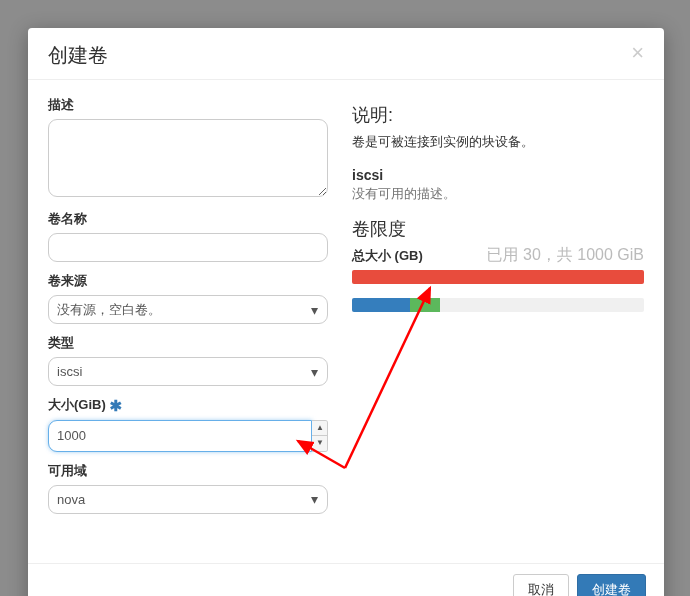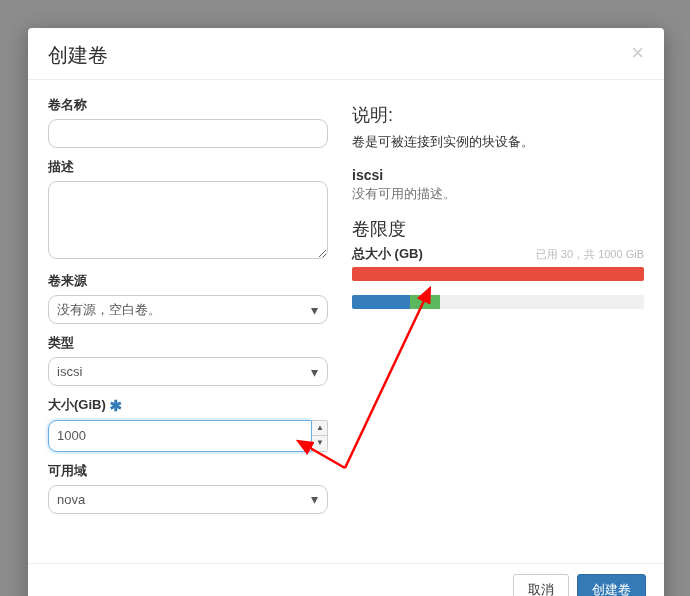--- a/index.html
+++ b/index.html
@@ -85,21 +85,21 @@
     .desc-text { font-size: 13px; color: #333; margin-bottom: 16px; }
     .sub-title { font-size: 18px; color: #333; margin-bottom: 4px; font-weight: 400; }
     .sub-sub { font-size: 14px; font-weight: 700; color: #333; margin-bottom: 2px; }
     .sub-text { font-size: 13px; color: #737373; margin-bottom: 14px; }
 
     .quota-row {
       display: flex; justify-content: space-between; align-items: baseline;
       font-size: 13px; margin-bottom: 4px;
     }
     .quota-label { color: #333; font-weight: 700; }
-    .quota-usage { color: #bbb; font-size: 11px; }
+    .quota-usage { color: #bbb; font-size: 16px; }
     .progress {
       width: 100%; height: 14px; background: #f0f0f0;
       border-radius: 2px; overflow: hidden; margin-bottom: 14px;
       display: flex;
     }
     .bar { height: 100%; }
     .bar-blue { background: #357ebd; }
     .bar-green { background: #5cb85c; }
     .bar-red { background: #e84c3d; }
 
@@ -129,27 +129,27 @@
 <div class="modal">
   <div class="modal-header">
     <h3 class="modal-title">创建卷</h3>
     <button class="close-x">×</button>
   </div>
 
   <div class="modal-body">
     <div class="col col-left">
 
       <div class="form-group">
+        <label class="form-label">描述</label>
+        <textarea class="form-control" style=""></textarea>
+      </div>
+
+      <div class="form-group">
         <label class="form-label">卷名称</label>
         <input type="text" class="form-control" value="" style="">
-      </div>
-
-      <div class="form-group">
-        <label class="form-label">描述</label>
-        <textarea class="form-control" style=""></textarea>
       </div>
 
       <div class="form-group">
         <label class="form-label">卷来源</label>
         <div class="select-wrap">
           <select class="form-control">
             <option>没有源，空白卷。</option>
           </select>
           <span class="caret">▾</span>
         </div>

